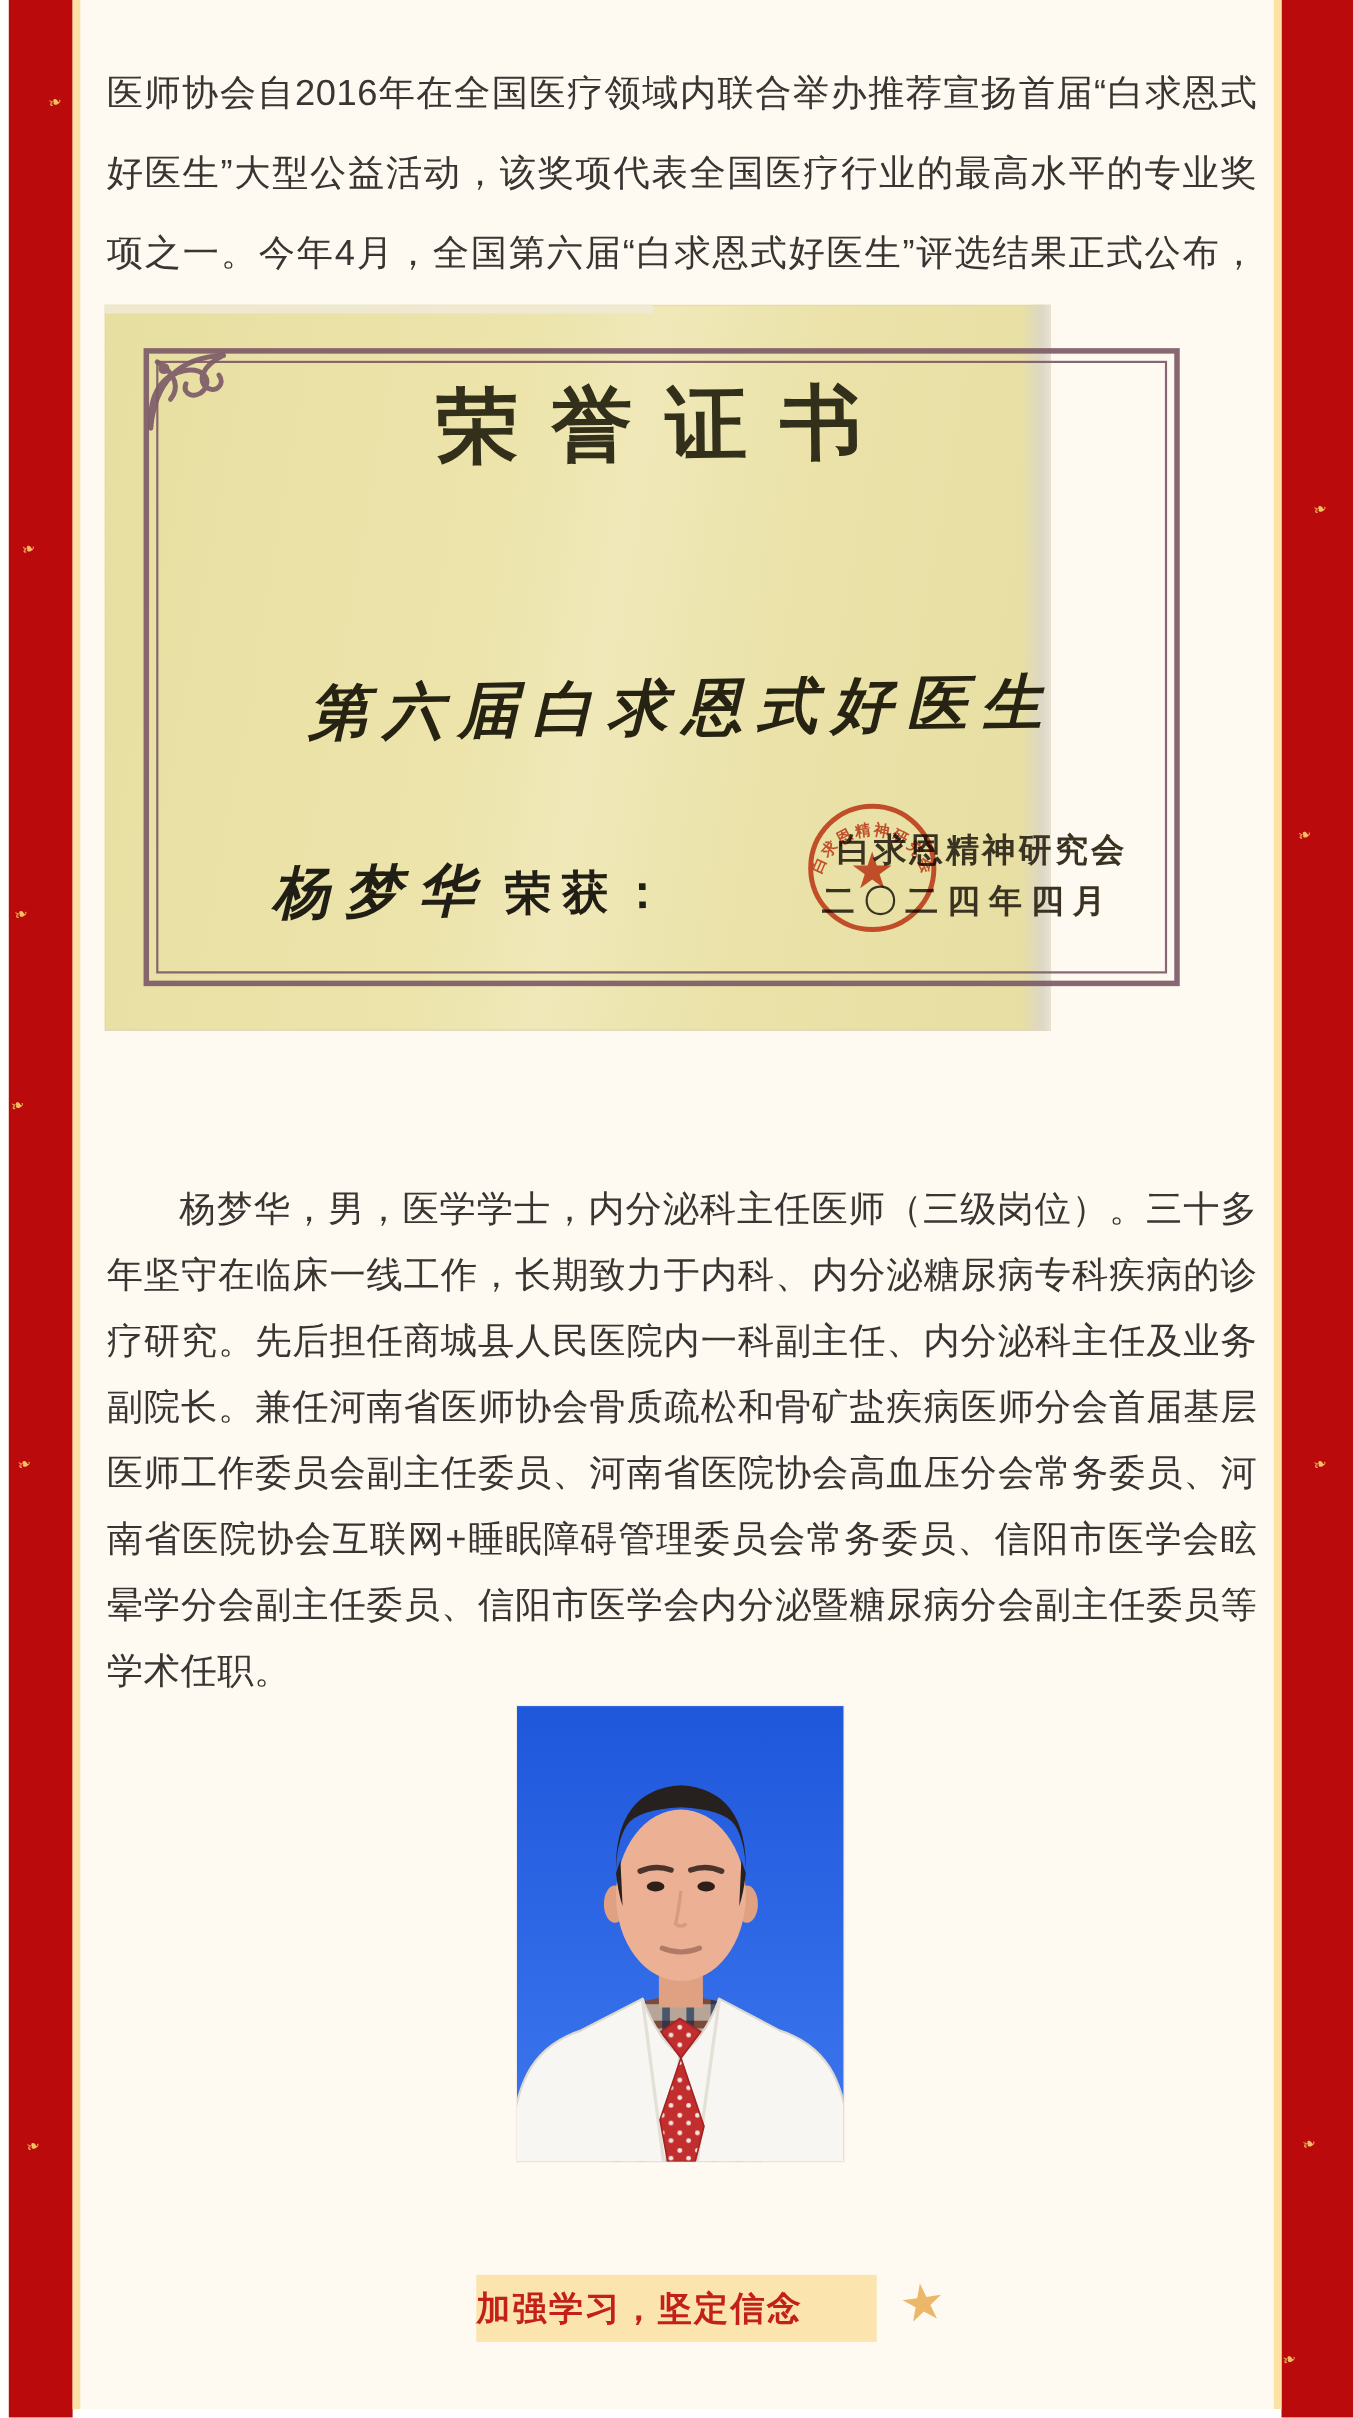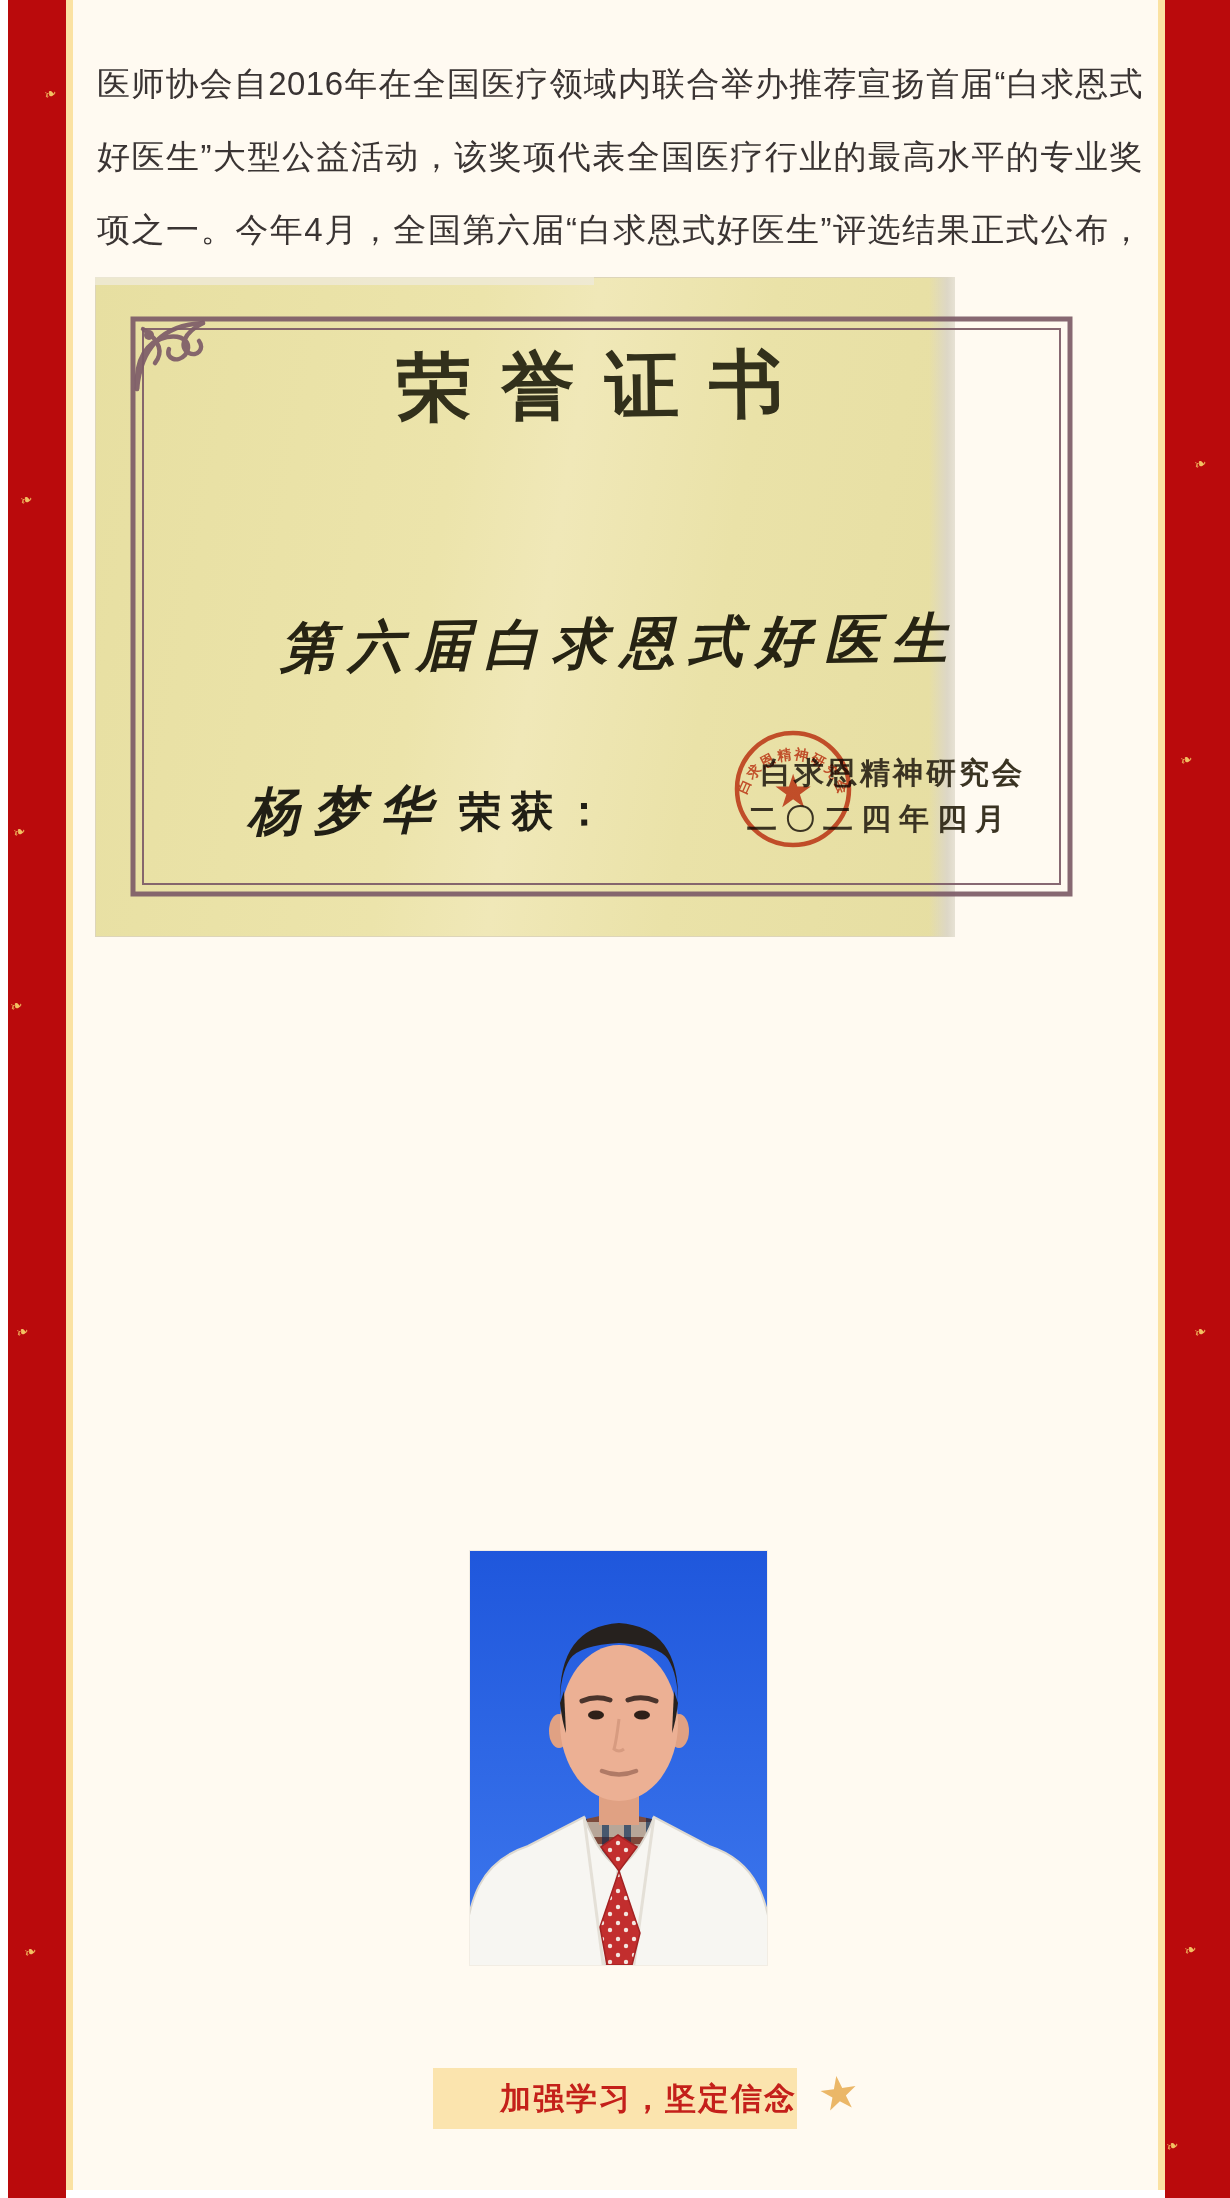--- a/index.html
+++ b/index.html
@@ -51,21 +51,21 @@
   .cert-date{position:absolute;left:575px;top:522px;width:420px;text-align:center;
     font-size:30px;letter-spacing:8px;color:#3a3322;font-weight:bold;}
   .cert-seal{position:absolute;left:628px;top:442px;width:140px;height:140px;
     mix-blend-mode:multiply;opacity:.9;}
   
   .photo{position:absolute;left:470px;top:1551px;width:297px;height:414px;cursor:pointer;
     box-shadow:0 0 0 1px rgba(0,0,0,.05);}
   
   .banner{
     position:absolute;left:433px;top:2068px;width:364px;height:61px;
-    background:#fbe4ae;text-align:right;line-height:61px;
+    background:#fbe4ae;text-align:left;line-height:61px;
     color:#c4201a;font-size:31px;font-weight:bold;letter-spacing:2px;
   }
   .banner-star{position:absolute;left:818px;top:2070px;font-size:46px;color:#ebb768;
     transform:rotate(-8deg);line-height:1;}
 </style>
 </head>
 <body>
 
 <div class="page">
 
@@ -126,20 +126,21 @@
         <path id="sealArc" d="M 22,88 A 48,48 0 1 1 118,88" fill="none"></path>
       </defs>
       <circle cx="70" cy="70" r="56" fill="none" stroke="#ce4629" stroke-width="4.5"></circle>
       <text font-size="14" fill="#ce4629" letter-spacing="2" font-weight="bold">
         <textPath href="#sealArc" startOffset="8%">白求恩精神研究会</textPath>
       </text>
       <text x="70" y="88" text-anchor="middle" font-size="46" fill="#ce4629">★</text>
     </svg>
   </div>
 
+  <p class="para para-bio">杨梦华，男，医学学士，内分泌科主任医师（三级岗位）。三十多年坚守在临床一线工作，长期致力于内科、内分泌糖尿病专科疾病的诊疗研究。先后担任商城县人民医院内一科副主任、内分泌科主任及业务副院长。兼任河南省医师协会骨质疏松和骨矿盐疾病医师分会首届基层医师工作委员会副主任委员、河南省医院协会高血压分会常务委员、河南省医院协会互联网+睡眠障碍管理委员会常务委员、信阳市医学会眩晕学分会副主任委员、信阳市医学会内分泌暨糖尿病分会副主任委员等学术任职。</p>
 
   <svg class="photo" viewBox="0 0 297 414">
     <defs>
       <linearGradient id="bgGrad" x1="0" y1="0" x2="0" y2="1">
         <stop offset="0" stop-color="#1f57dc"></stop>
         <stop offset="1" stop-color="#3e78ee"></stop>
       </linearGradient>
       <pattern id="plaid" width="22" height="22" patternUnits="userSpaceOnUse">
         <rect width="22" height="22" fill="#b7a698"></rect>
         <rect width="22" height="7" fill="#7c4a3c"></rect>

